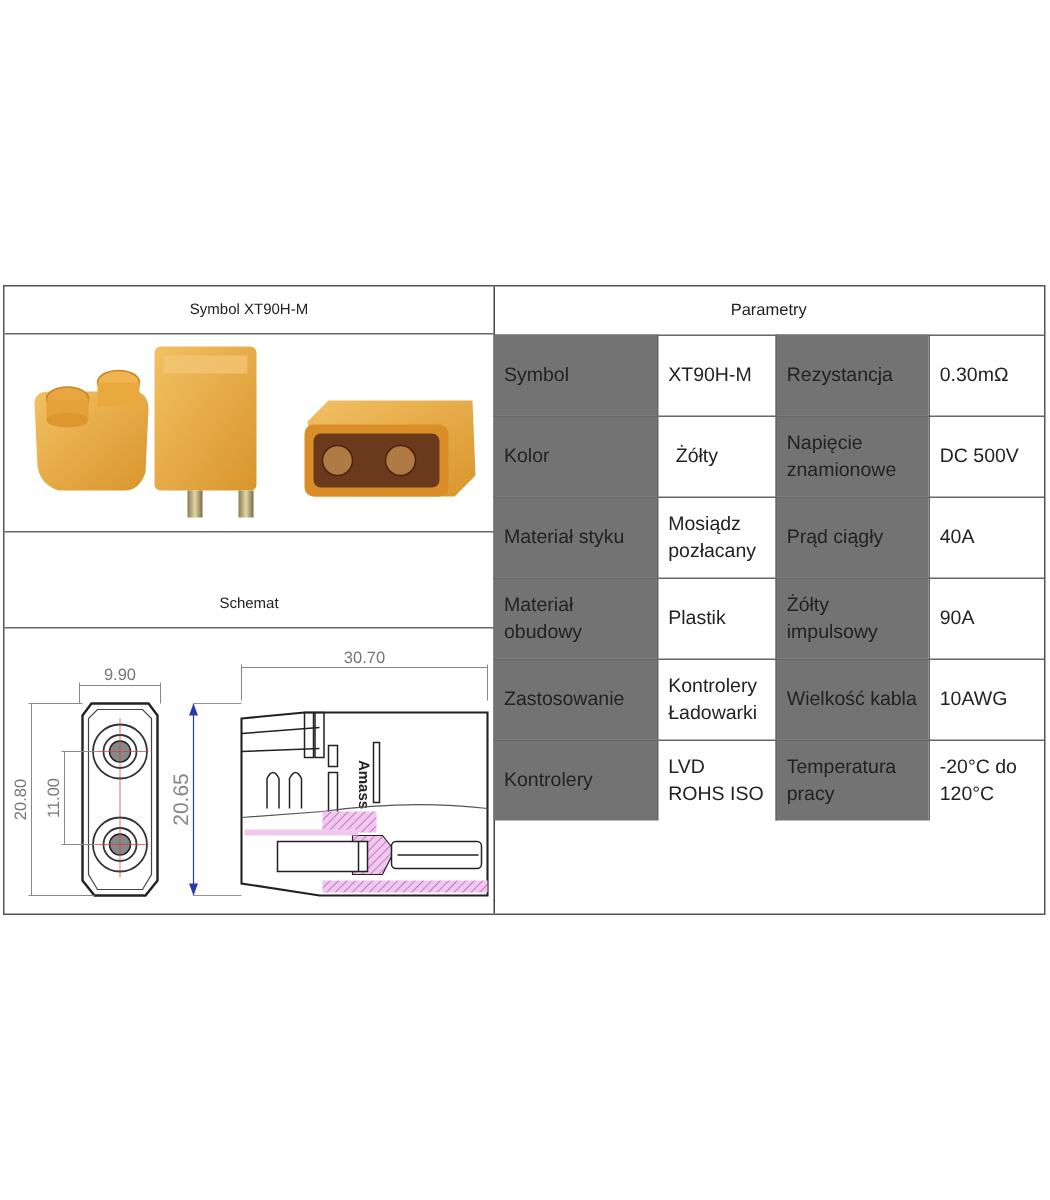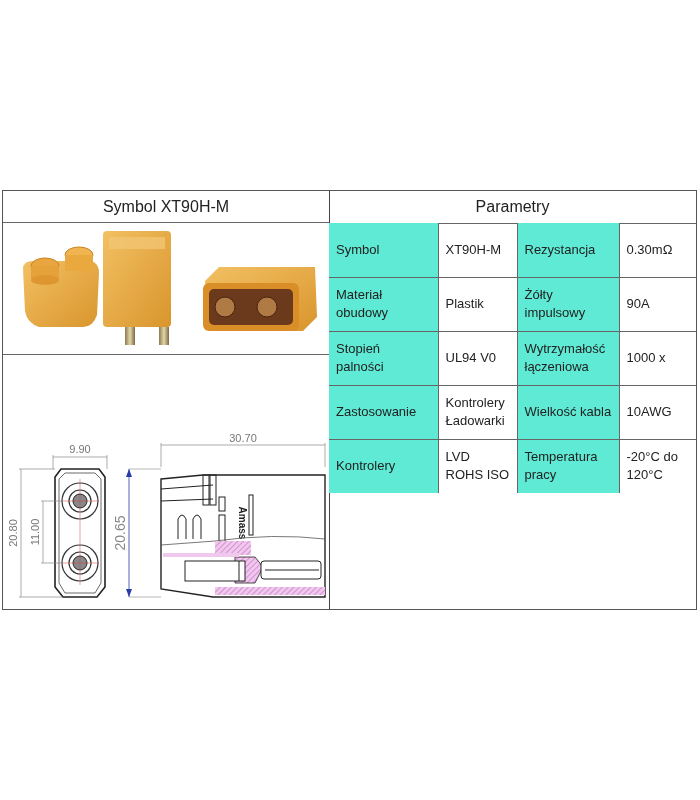--- a/index.html
+++ b/index.html
@@ -3,34 +3,34 @@
 <meta charset="utf-8">
 <style>
   html, body { margin:0; padding:0; background:#ffffff; }
   body { width:700px; height:800px; position:relative; overflow:hidden;
          font-family:"Liberation Sans", "DejaVu Sans", sans-serif; color:#222; }
   .frame { position:absolute; left:2px; top:190px; width:695px; height:420px;
            border:1px solid #555; box-sizing:border-box; }
   .left { position:absolute; left:0; top:0; width:326px; height:418px; border-right:1px solid #444; }
   .right { position:absolute; left:326px; top:0; width:367px; height:418px; }
   .row { position:absolute; left:0; right:0; border-bottom:1px solid #666; box-sizing:border-box;
-         display:flex; align-items:center; justify-content:center; font-size:16px; }
+         display:flex; align-items:center; justify-content:center; font-size:10px; }
   .photo { position:absolute; left:0; right:0; top:32px; height:131px; border-bottom:1px solid #666; }
   .drawing { position:absolute; left:0; right:0; top:228px; height:190px; }
   .hdr { position:absolute; left:0; right:0; top:0; height:32px; border-bottom:1px solid #666;
-         display:flex; align-items:center; justify-content:center; font-size:16px; }
+         display:flex; align-items:center; justify-content:center; font-size:11px; }
   table.params { position:absolute; left:0; top:32px; width:367px; border-collapse:collapse;
                  table-layout:fixed; }
   table.params td { border:1px solid #666; height:54px; padding:0 7px; font-size:13px;
                     line-height:18px; vertical-align:middle; box-sizing:border-box; }
   table.params tr:first-child td { border-top:none; }
   table.params tr:last-child td { border-bottom:none; }
   table.params td:first-child { border-left:none; }
   table.params td:last-child { border-right:none; }
-  td.lbl { background:#5eead4;margin-top:40px; }
+  td.lbl { background:#737373;margin-top:40px; }
   td.small { font-size:11px; }
 </style>
 </head>
 <body>
 
 <div class="frame">
 
   <div class="left">
     <div class="row" style="top:0;height:32px;">Symbol  XT90H-M</div>
 
@@ -61,20 +61,21 @@
         <rect x="156" y="104" width="10" height="18" fill="url(#brass)"></rect>
 
         <path d="M202 58 L216 44 L312 44 L314 94 L300 108 L206 108 Z" fill="url(#yel)"></path>
         <rect x="200" y="60" width="96" height="48" rx="6" fill="#d98e28"></rect>
         <rect x="206" y="66" width="84" height="36" rx="5" fill="#6b3a1c"></rect>
         <circle cx="222" cy="84" r="10" fill="#b07a45" stroke="#4a2410"></circle>
         <circle cx="264" cy="84" r="10" fill="#b07a45" stroke="#4a2410"></circle>
       </svg>
     </div>
 
+    <div class="row" style="top:196px;height:32px;">Schemat</div>
 
     <div class="drawing">
       <svg width="326" height="190" viewBox="0 0 326 190" font-family="Liberation Sans, sans-serif">
         <defs>
           <pattern id="hatch" width="4" height="4" patternUnits="userSpaceOnUse" patternTransform="rotate(45)">
             <rect width="4" height="4" fill="#f0c8ee"></rect>
             <line x1="0" y1="0" x2="0" y2="4" stroke="#c46cc0" stroke-width="1.2"></line>
           </pattern>
         </defs>
 
@@ -152,30 +153,36 @@
           <col style="width:77px">
       </colgroup>
       <tbody>
         <tr>
           <td class="lbl">Symbol</td>
           <td class="small">XT90H-M</td>
           <td class="lbl">Rezystancja</td>
           <td>0.30mΩ</td>
         </tr>
         <tr>
+          <td class="lbl">Kolor</td>
+          <td style="padding-left:12px;">Żółty</td>
+          <td class="lbl">Napięcie znamionowe</td>
+          <td>DC 500V</td>
+        </tr>
+        <tr>
+          <td class="lbl">Materiał styku</td>
+          <td>Mosiądz pozłacany</td>
+          <td class="lbl">Prąd ciągły</td>
+          <td>40A</td>
+        </tr>
+        <tr>
           <td class="lbl">Materiał obudowy</td>
           <td>Plastik</td>
           <td class="lbl">Żółty impulsowy</td>
           <td>90A</td>
-        </tr>
-        <tr>
-          <td class="lbl">Stopień palności</td>
-          <td>UL94 V0</td>
-          <td class="lbl small">Wytrzymałość łączeniowa</td>
-          <td>1000 x</td>
         </tr>
         <tr>
           <td class="lbl small">Zastosowanie</td>
           <td class="small">Kontrolery Ładowarki</td>
           <td class="lbl">Wielkość kabla</td>
           <td>10AWG</td>
         </tr>
         <tr>
           <td class="lbl">Kontrolery</td>
           <td class="small">LVD ROHS ISO</td>

